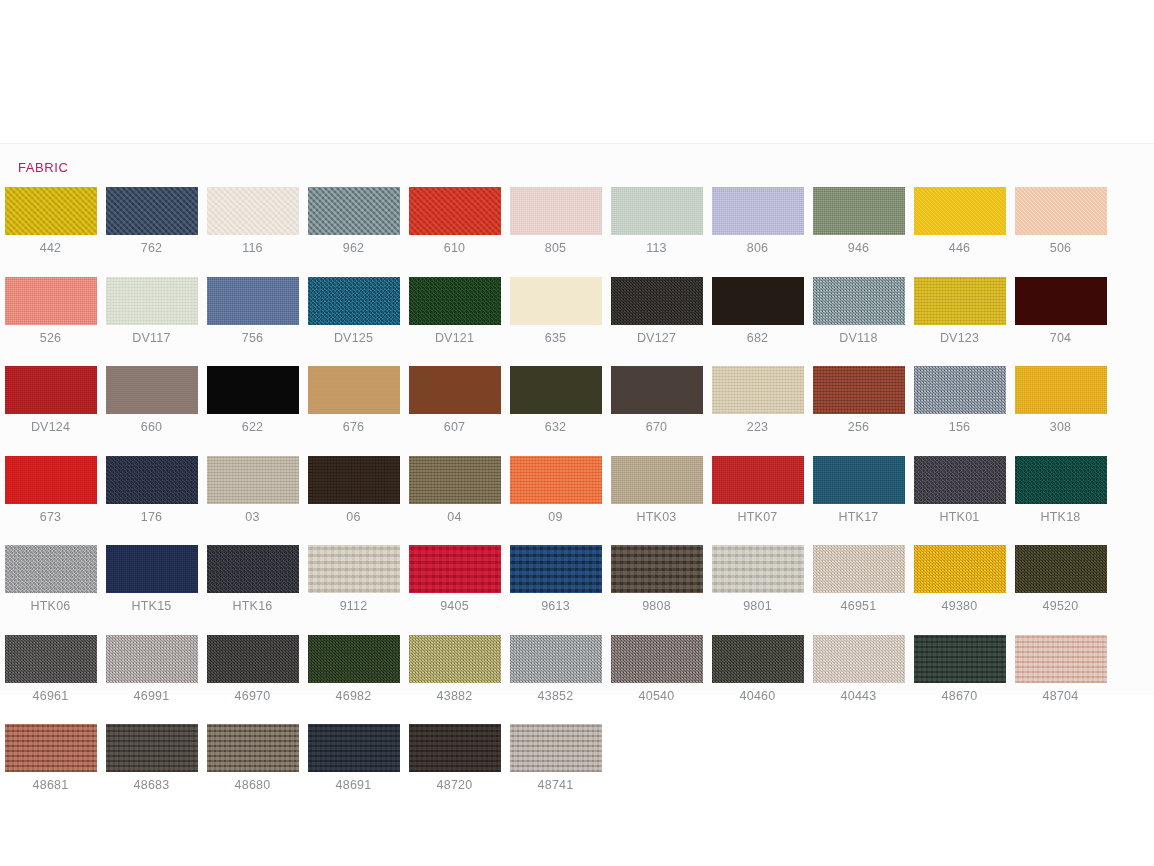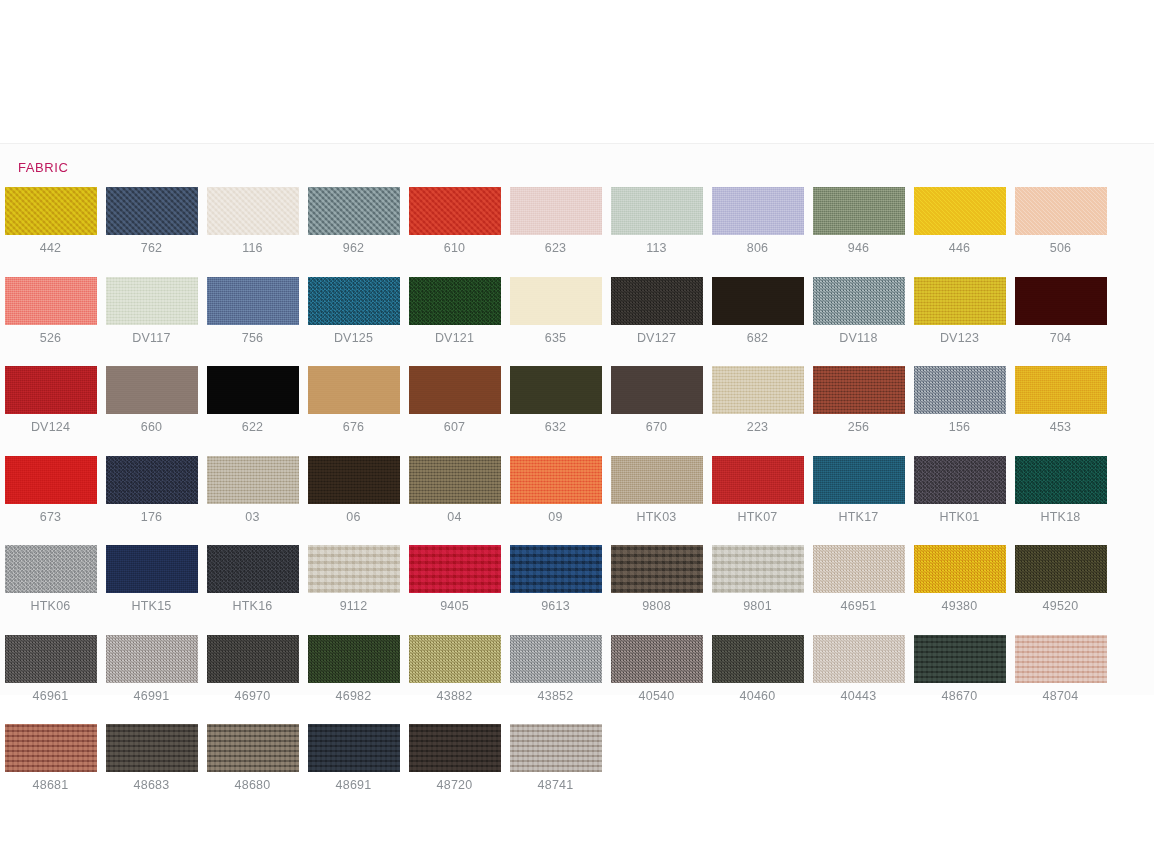--- a/index.html
+++ b/index.html
@@ -172,21 +172,21 @@
         <div class="swatch-cell">
           <div class="swatch t-knit" style="background-color: rgb(204, 53, 38);">
             <div class="tex"></div>
           </div>
           <div class="swatch-label">610</div>
         </div>
         <div class="swatch-cell">
           <div class="swatch t-fine" style="background-color: rgb(230, 207, 203);">
             <div class="tex"></div>
           </div>
-          <div class="swatch-label">623</div>
+          <div class="swatch-label">805</div>
         </div>
         <div class="swatch-cell">
           <div class="swatch t-fine" style="background-color: rgb(195, 206, 196);">
             <div class="tex"></div>
           </div>
           <div class="swatch-label">113</div>
         </div>
         <div class="swatch-cell">
           <div class="swatch t-fine" style="background-color: rgb(184, 184, 214);">
             <div class="tex"></div>
@@ -334,21 +334,21 @@
         <div class="swatch-cell">
           <div class="swatch t-speckle" style="background-color: rgb(126, 136, 148);">
             <div class="tex"></div>
           </div>
           <div class="swatch-label">156</div>
         </div>
         <div class="swatch-cell">
           <div class="swatch t-fine" style="background-color: rgb(224, 172, 32);">
             <div class="tex"></div>
           </div>
-          <div class="swatch-label">453</div>
+          <div class="swatch-label">308</div>
         </div>
         <div class="swatch-cell">
           <div class="swatch t-fine" style="background-color: rgb(207, 28, 28);">
             <div class="tex"></div>
           </div>
           <div class="swatch-label">673</div>
         </div>
         <div class="swatch-cell">
           <div class="swatch t-melange" style="background-color: rgb(45, 51, 70);">
             <div class="tex"></div>

